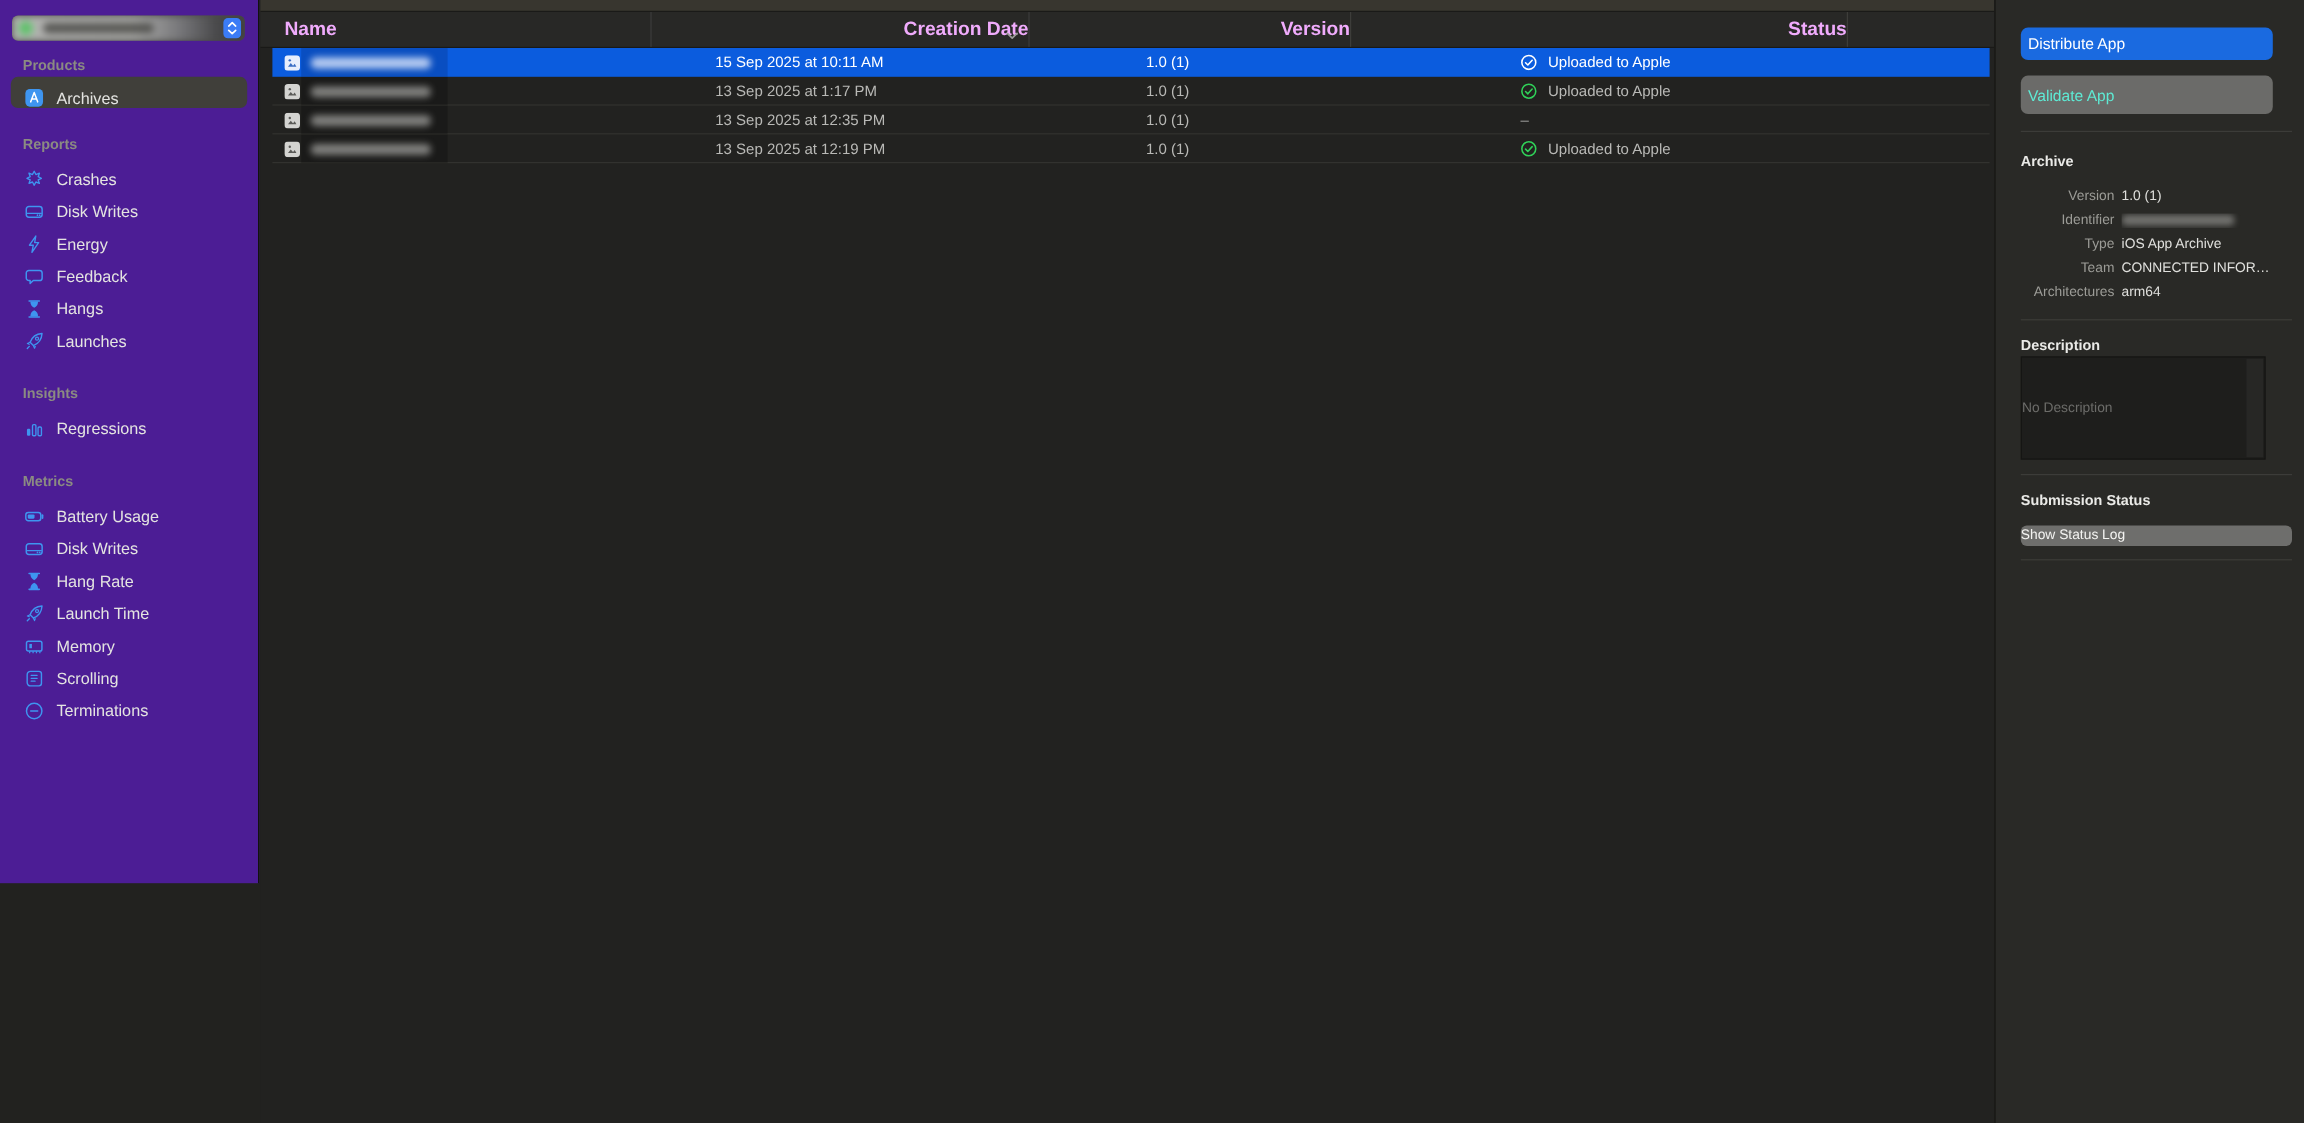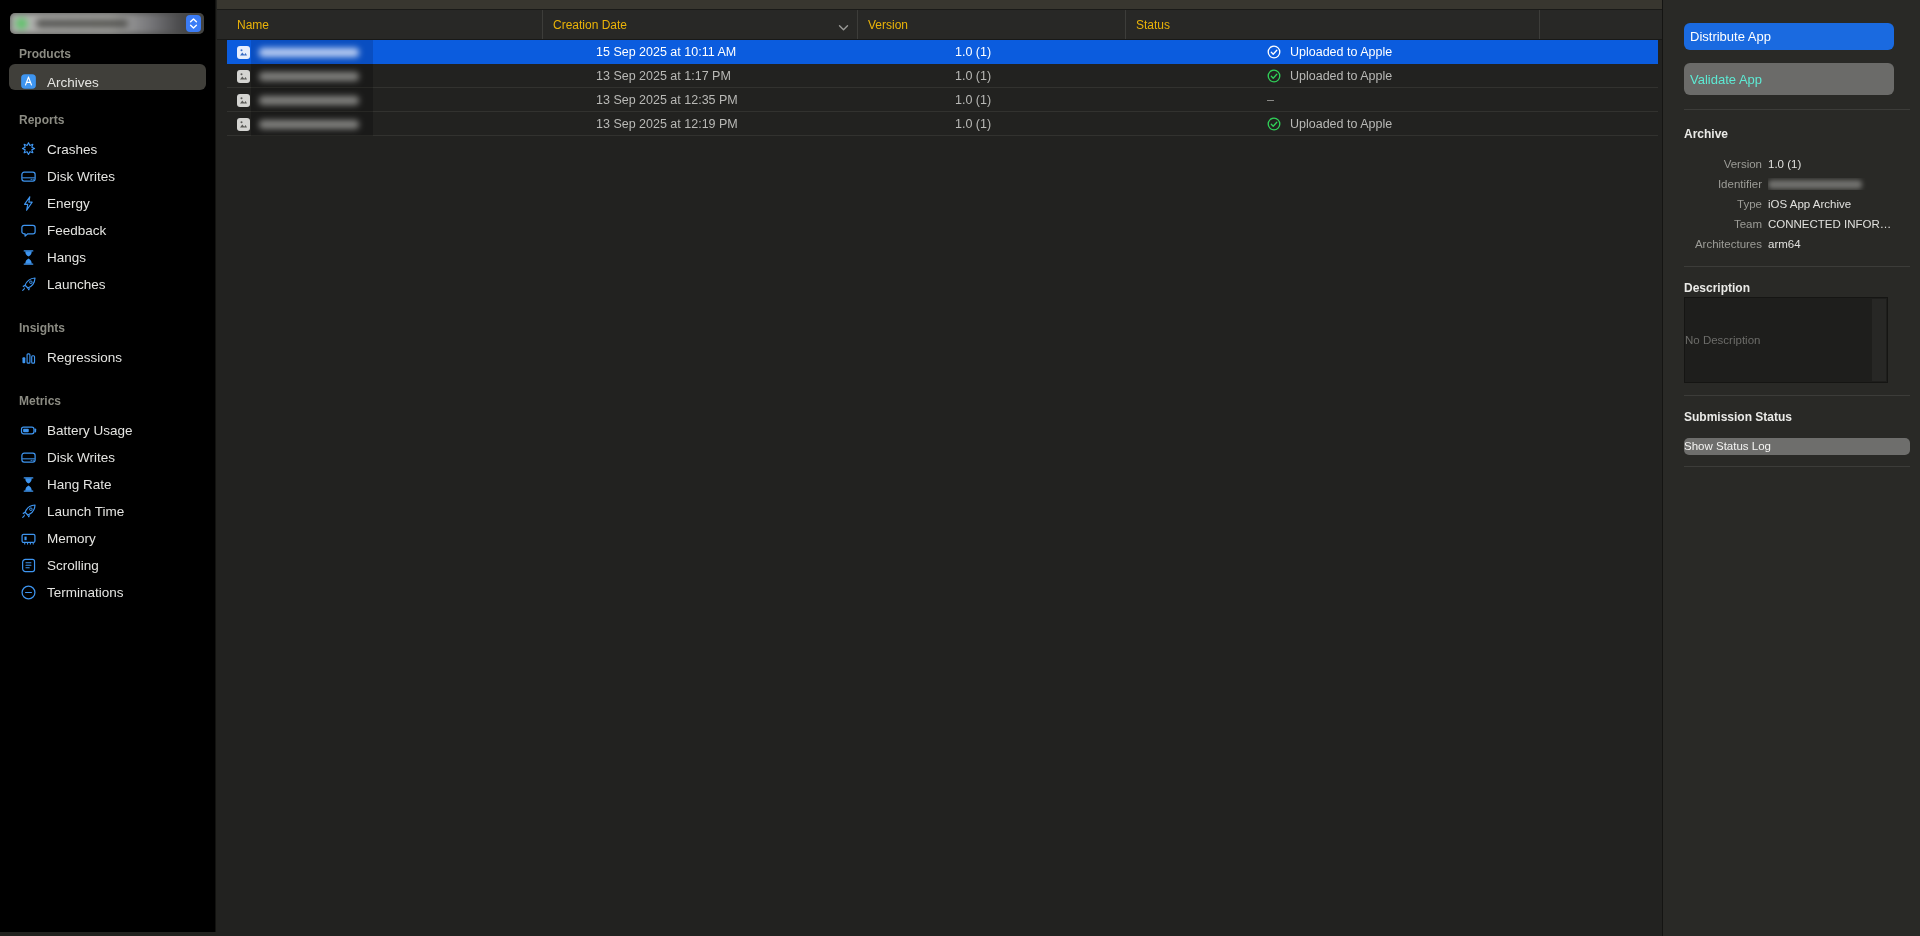--- a/index.html
+++ b/index.html
@@ -2,22 +2,22 @@
 <html><head>
 <meta charset="utf-8">
 <style>
   html,body{margin:0;padding:0;background:#111;}
   *{box-sizing:border-box;}
   .app{position:relative;width:1920px;height:936px;overflow:hidden;
        font-family:"Liberation Sans","DejaVu Sans",sans-serif;
        -webkit-font-smoothing:antialiased;color:#ddd;background:#22221f;}
 
   
-  .sidebar{position:absolute;left:0;top:0;width:216px;height:932px;
-           background:#000000;border-right:1px solid #121210;}
+  .sidebar{position:absolute;left:0;top:0;width:216px;height:736px;
+           background:#4c1d95;border-right:1px solid #121210;}
   .selector{position:absolute;left:10px;right:11px;top:13px;height:21px;border-radius:5px;
             overflow:hidden;background:#4a4a47;}
   .selector-blur{position:absolute;inset:0;filter:blur(3px);
       background:linear-gradient(90deg,#b3b3b1 0%,#ababa9 52%,#77777a 72%,#49494b 88%,#3f3f3d 100%);}
   .sel-dot{position:absolute;left:5px;top:4px;width:13px;height:13px;border-radius:50%;
            background:#5fbf6a;box-shadow:0 0 0 1px rgba(255,255,255,.35) inset;}
   .sel-smudge{position:absolute;left:26px;top:6px;width:92px;height:9px;border-radius:4px;
               background:#4b4b48;opacity:.85;}
   .stepper{position:absolute;right:3px;top:2px;width:15px;height:17px;display:block;}
   .side-label{margin:22px 0 0 19px;height:16px;line-height:16px;
@@ -32,22 +32,22 @@
                       background:#403f3a;align-items:flex-end;}
 
   
   .content{position:absolute;left:217px;top:0;width:1445px;height:936px;background:#222220;}
   .topstrip{position:absolute;left:0;top:0;right:0;height:10px;background:#38362f;
             border-bottom:1px solid #1a1a18;}
   .thead{position:absolute;left:0;top:10px;right:0;height:30px;background:#282826;
          border-bottom:1px solid #191917;display:grid;padding-left:10px;
          grid-template-columns:315px 315px 268px 414px 1fr;}
   .th{position:relative;display:flex;align-items:center;padding-left:10px;
-      font-size:12px;font-weight:normal;color:#eab308;}
-  .th + .th{border-left:1px solid #3d3d3a;}
+      font-size:16px;font-weight:bold;color:#f0abfc;}
+  .th + .th{border-left:1px solid #3d3d3a;justify-content:flex-end;}
   .th .sort{position:absolute;right:8px;top:11px;}
 
   .rows{position:absolute;left:10px;top:40px;width:1431px;}
   .row{position:relative;height:24px;display:grid;grid-template-columns:315px 315px 268px 414px 1fr;
        align-items:center;font-size:12.5px;color:#b9b9b6;border-bottom:1px solid #32322f;gap:44px;}
   .row:first-child{border-bottom:none;}
   .row.selected{background:#0b5cde;color:#fff;border-bottom:none;}
   .cell{padding-left:10px;white-space:nowrap;overflow:hidden;}
   .cell.name{position:relative;height:24px;display:flex;align-items:center;gap:9px;}
   .name-patch{position:absolute;left:24px;top:0;bottom:0;width:122px;background:rgba(0,0,0,.22);}

